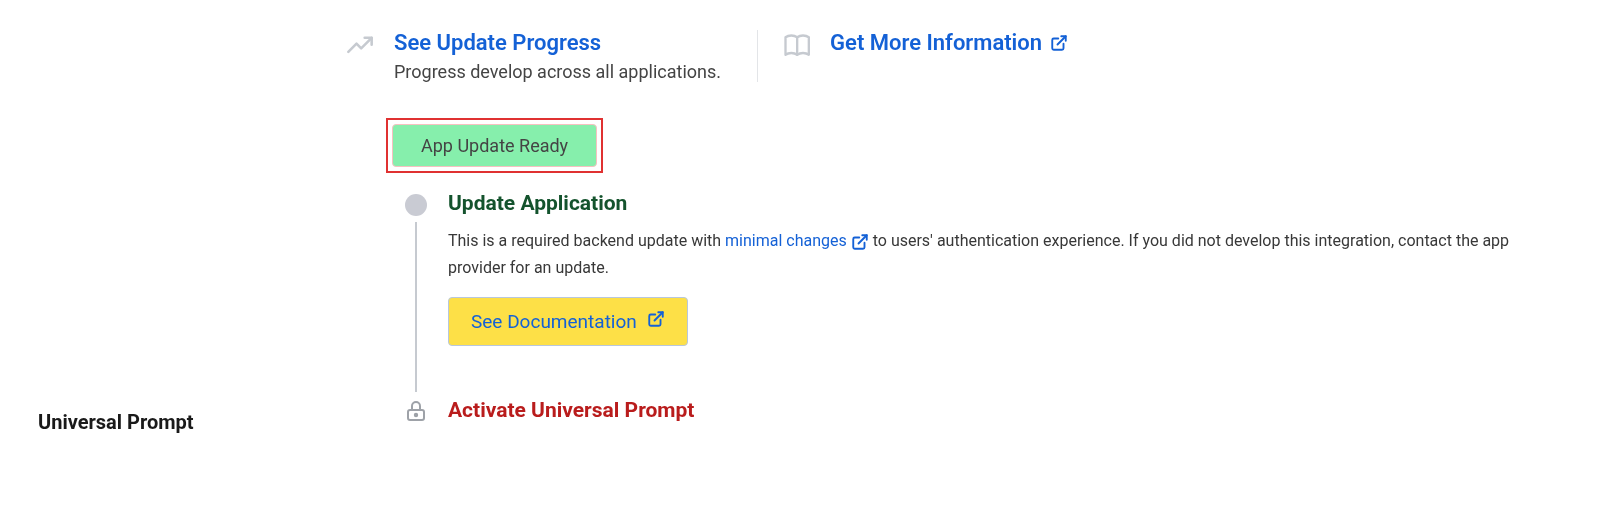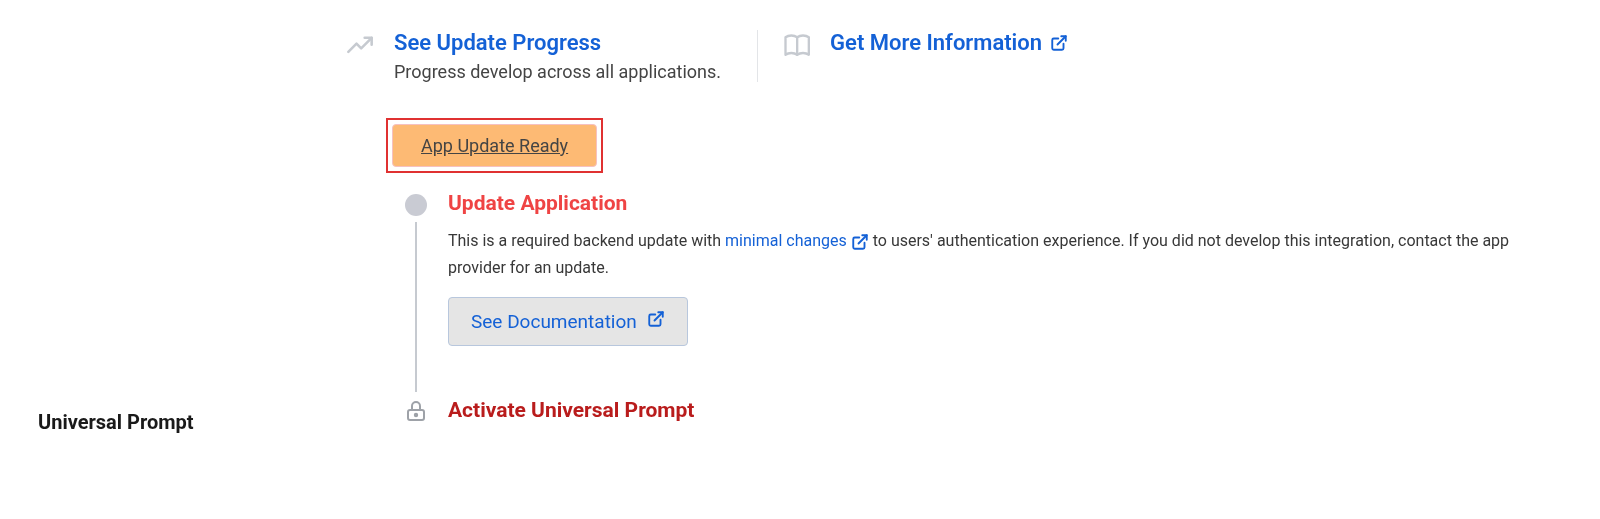--- a/index.html
+++ b/index.html
@@ -93,25 +93,24 @@
       display: inline-block;
       border: 2px solid #e03131;
       padding: 4px;
       margin-left: 44px;
       margin-bottom: 18px;
     }
     .badge {
       display: inline-block;
       font-size: 18px;
       color: #444;
-      background: #fdba74;
+      background: #86efac;
       border: 1px solid #f6c1c1;
       border-radius: 4px;
       padding: 10px 28px;
-      text-decoration: underline;
     }
     .timeline {
       margin-left: 62px;
       position: relative;
     }
     .step {
       display: flex;
       align-items: flex-start;
       gap: 20px;
       position: relative;
@@ -148,21 +147,21 @@
     .step-lock svg {
       width: 24px;
       height: 26px;
     }
     .step-body {
       padding-bottom: 20px;
     }
     .step-title {
       font-weight: 700;
       font-size: 21px;
-      color: #ef4444;
+      color: #14532d;
       margin-bottom: 12px;
     }
     .step-title.disabled {
       color: #b91c1c;
     }
     .step-text {
       font-size: 16px;
       color: #383838;
       line-height: 1.7;
       margin-bottom: 16px;
@@ -170,21 +169,21 @@
     .inline-link {
       color: #1461d6;
       text-decoration: none;
     }
     .doc-btn {
       display: inline-flex;
       align-items: center;
       gap: 10px;
       font-size: 19px;
       color: #1461d6;
-      background: #e5e5e5;
+      background: #fde047;
       border: 1px solid #b8c7dd;
       border-radius: 4px;
       padding: 12px 22px;
       cursor: pointer;
       font-family: inherit;
     }
     .doc-btn svg {
       width: 18px;
       height: 18px;
     }

